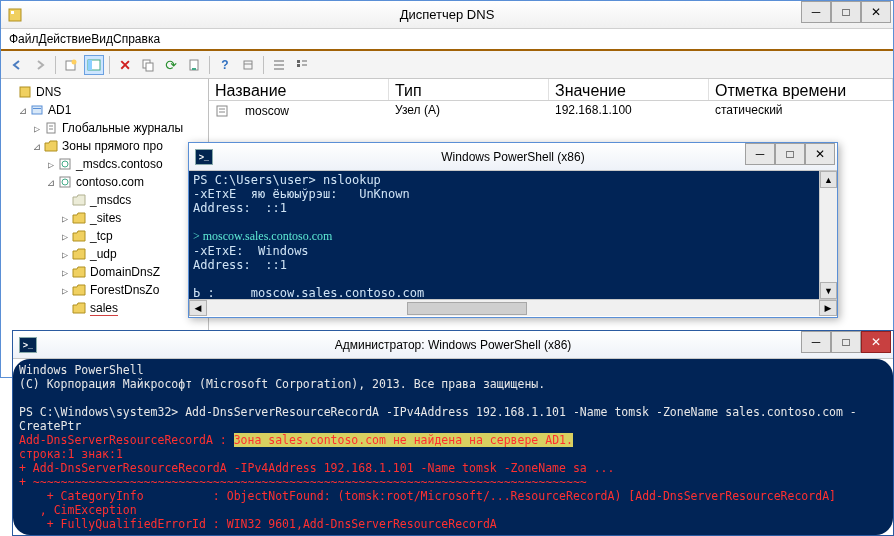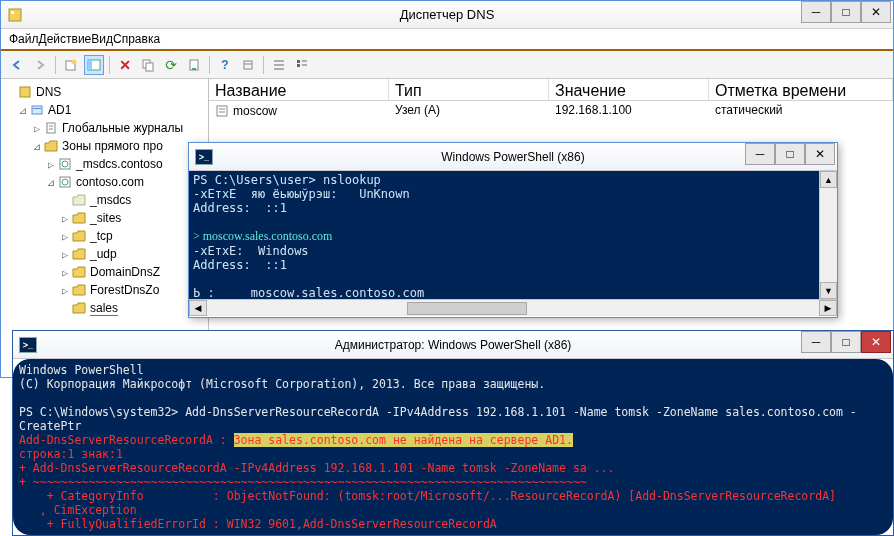--- a/index.html
+++ b/index.html
@@ -272,21 +272,21 @@
         </div>
     </div>
     <div class="list">
       <div class="list-head">
         <div class="c1">Название</div>
         <div class="c2">Тип</div>
         <div class="c3">Значение</div>
         <div class="c4">Отметка времени</div>
       </div>
       <div class="list-row">
-        <div class="c1" style="display:flex;align-items:center;gap:4px">
+        <div class="c1" style="display:flex;align-items:center;gap:16px">
             <span>
               <svg width="14" height="14">
                 <rect x="2" y="2" width="10" height="10" fill="#fff" stroke="#888"></rect>
                 <line x1="4" y1="5" x2="10" y2="5" stroke="#888"></line>
                 <line x1="4" y1="8" x2="10" y2="8" stroke="#888"></line>
               </svg>
             </span>
             <span>moscow</span>
           </div>
         <div class="c2">Узел (A)</div>

